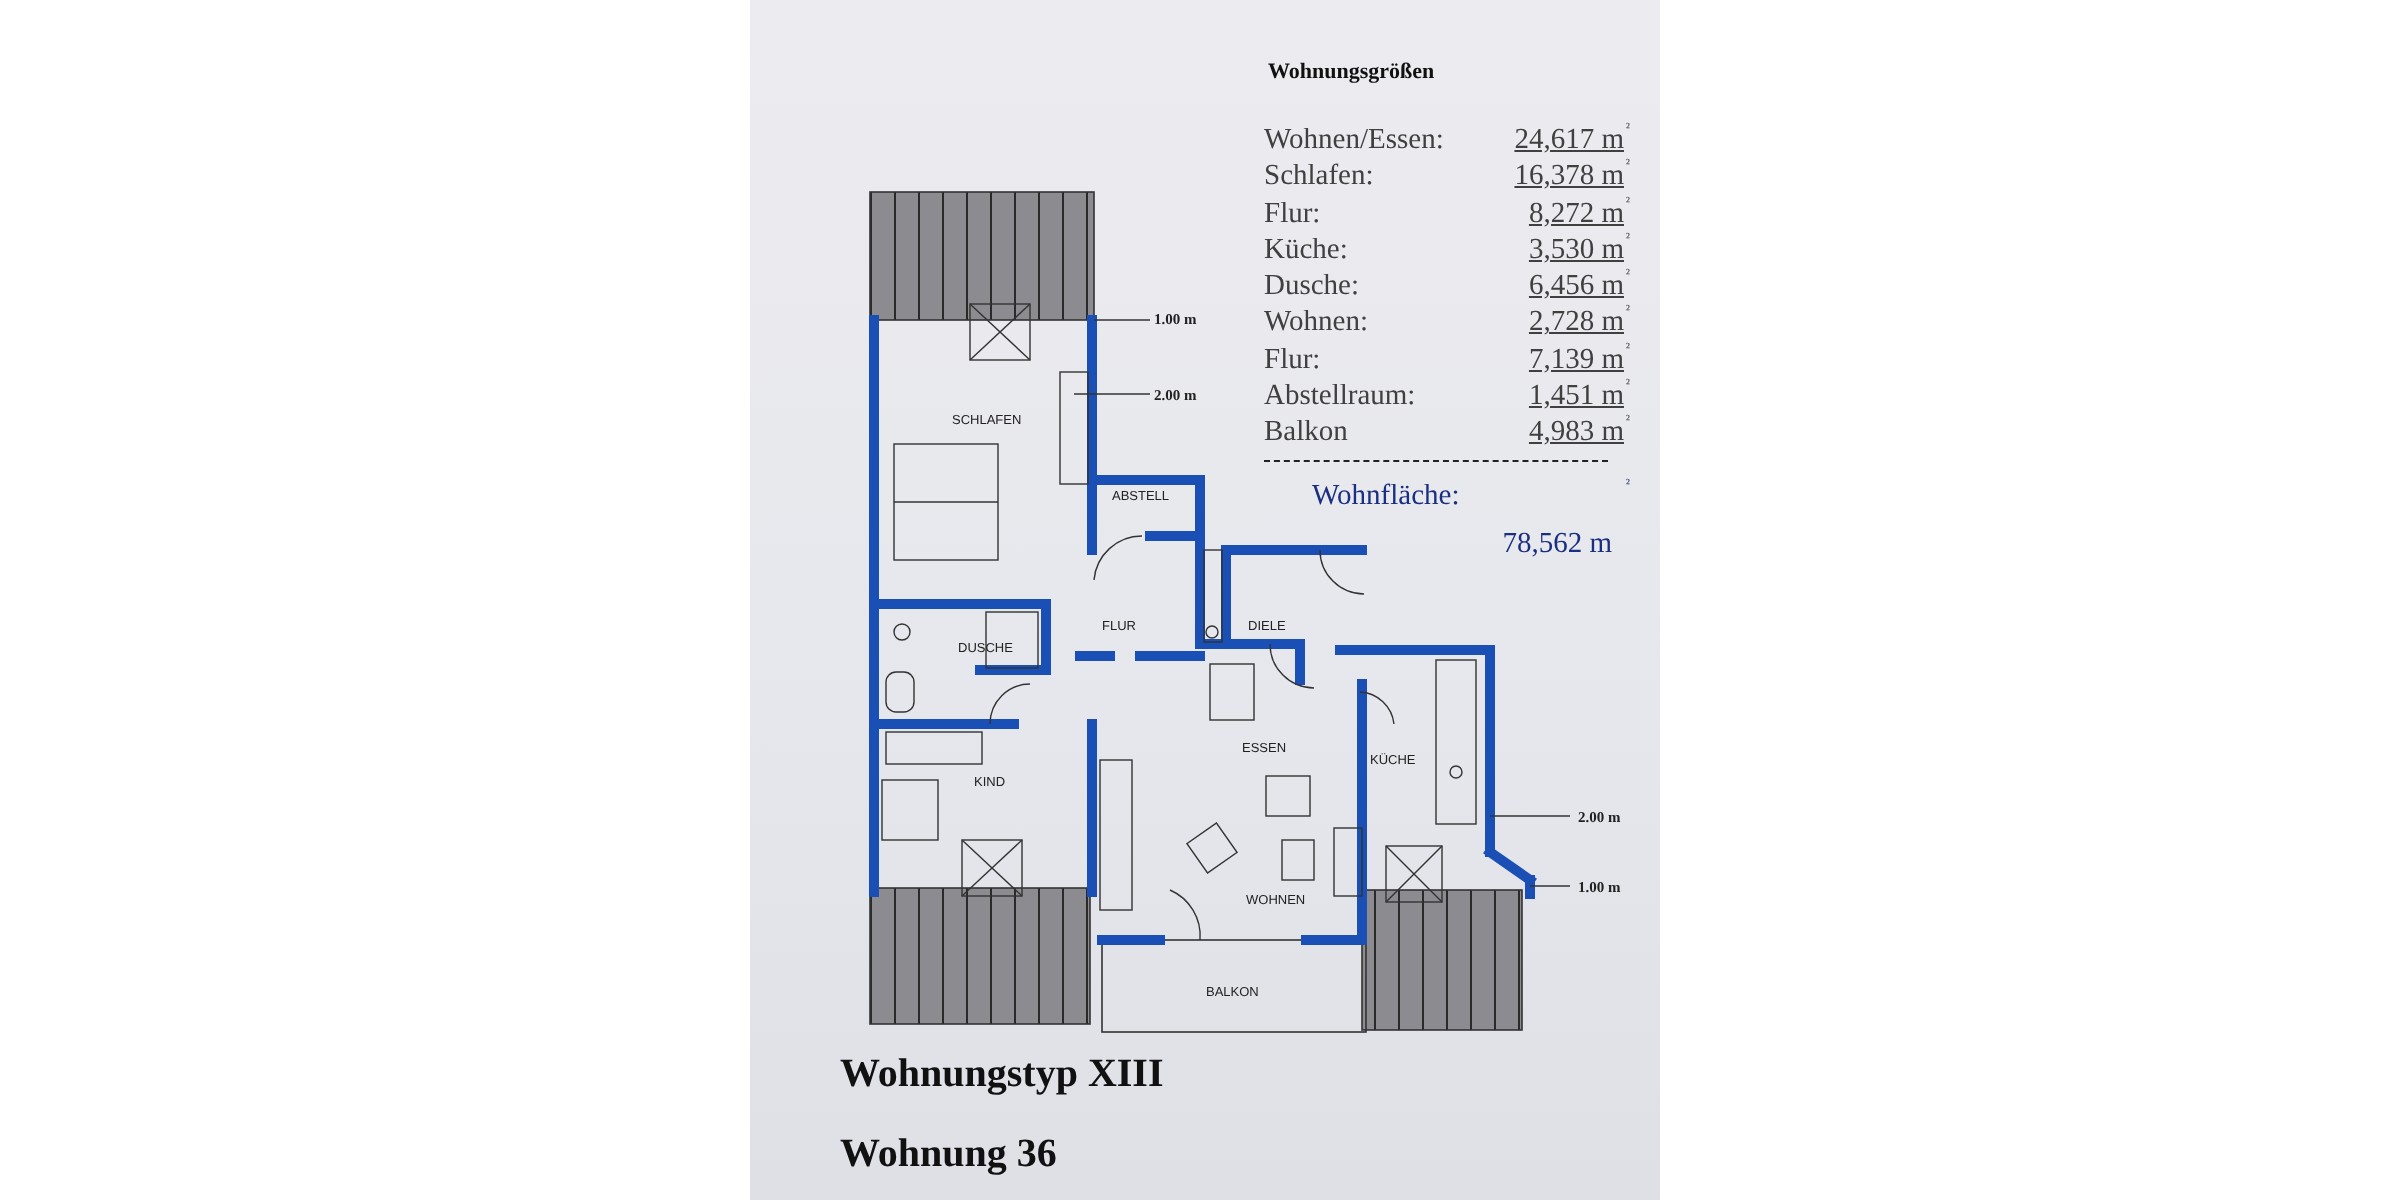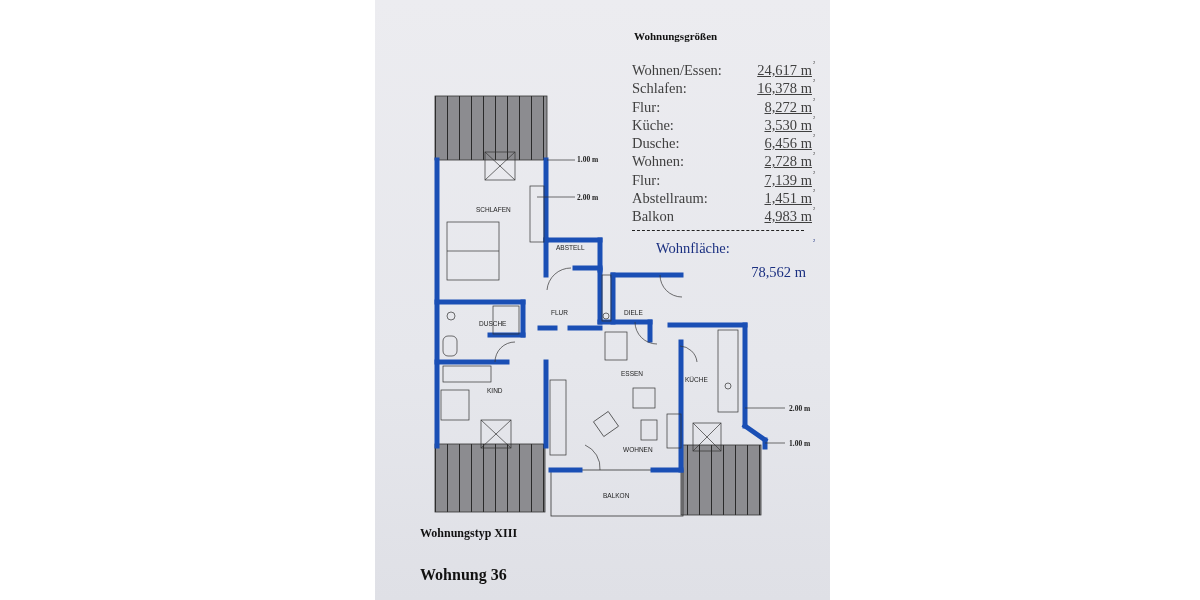--- a/index.html
+++ b/index.html
@@ -12,22 +12,22 @@
   .area-list{margin-top:20px;}
   .area-row{position:relative;height:18.3px;font-size:14.5px;color:#404040;}
   .area-row .lbl{position:absolute;left:3px;}
   .area-row .val{position:absolute;right:17px;text-decoration:underline;}
   .area-row .unit-sup{position:absolute;right:14px;top:-2px;font-size:7px;}
   .dash{margin:3px 0 0 3px;width:172px;border-top:1.5px dashed #222;height:0;}
   .total-row{position:relative;height:20px;margin-top:9px;font-size:14.5px;color:#1a2f80;}
   .total-row .lbl{position:absolute;left:3px;margin-left:24px;}
   .total-row .val{position:absolute;right:23px;margin-top:24px;}
   .total-row .unit-sup{position:absolute;right:14px;top:-2px;font-size:7px;}
-  .footer-1{position:absolute;left:45px;top:526px;font-weight:bold;font-size:12px;color:#111;}
-  .footer-2{position:absolute;left:45px;top:566px;font-weight:bold;font-size:16px;color:#111;}
+  .footer-1{position:absolute;left:45px;top:526px;font-weight:bold;font-size:20px;color:#111;}
+  .footer-2{position:absolute;left:45px;top:566px;font-weight:bold;font-size:20px;color:#111;}
   .room-label{font-family:"Liberation Sans",sans-serif;font-size:6.5px;fill:#222;}
   .dim-label{font-family:"Liberation Serif",serif;font-size:7.5px;font-weight:bold;fill:#222;}
 </style>
 </head>
 <body>
 
 <div class="paper">
 
   <svg class="plan" viewBox="0 0 455 600" xmlns="http://www.w3.org/2000/svg">
     <defs>

